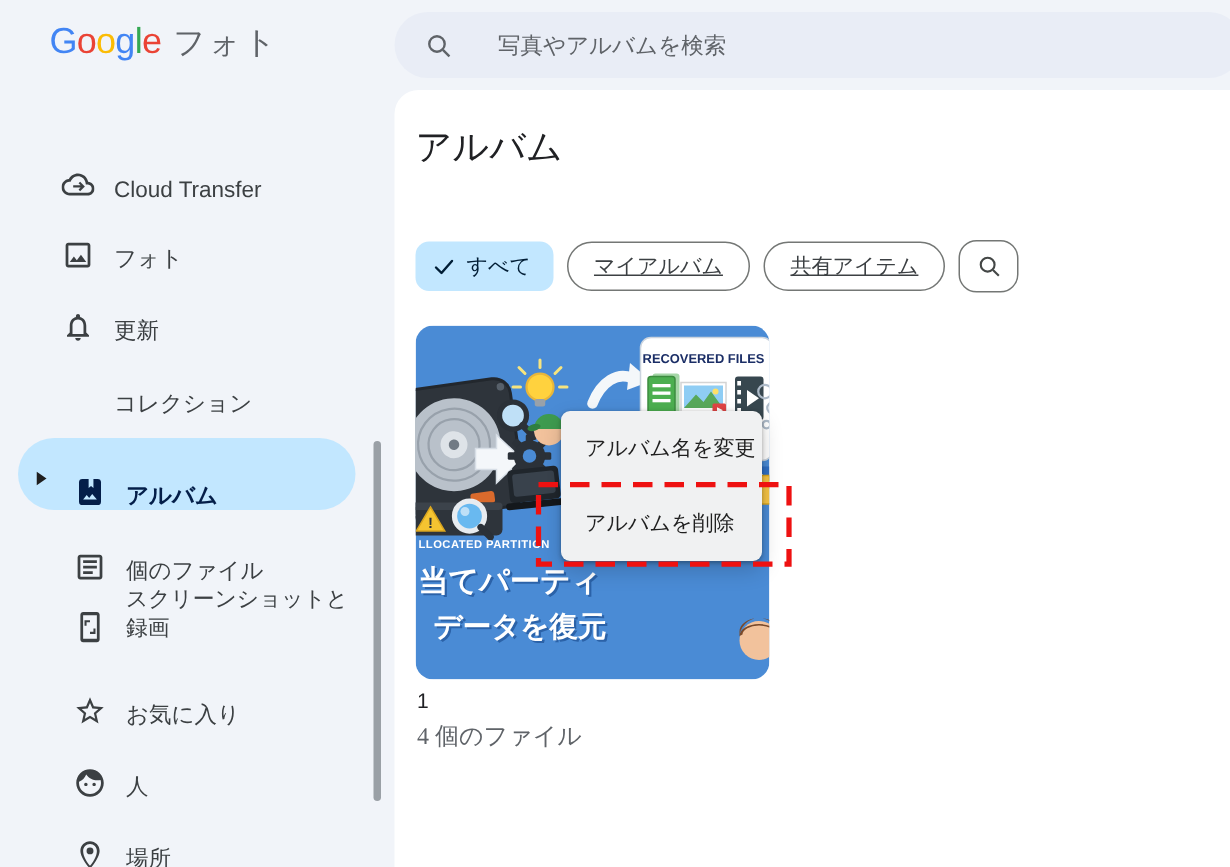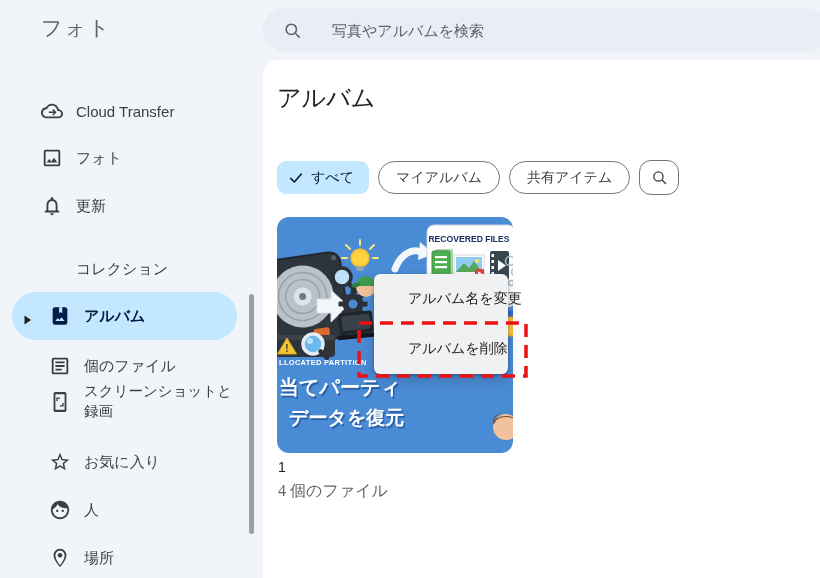--- a/index.html
+++ b/index.html
@@ -7,21 +7,21 @@
   #app{position:relative;width:820px;height:578px;background:#F1F4F9;overflow:hidden;
        -webkit-font-smoothing:antialiased;}
 
   
   .logo{position:absolute;left:33px;top:14px;display:flex;align-items:baseline;cursor:pointer;}
   .logo .g{font-size:24px;font-weight:500;letter-spacing:-.5px;}
   .logo .product{font-size:21px;color:#5F6368;margin-left:8px;letter-spacing:2px;}
   .c-blue{color:#4285F4;} .c-red{color:#EA4335;} .c-yellow{color:#FBBC05;} .c-green{color:#34A853;}
 
   .nav-item{position:absolute;left:12px;width:225px;height:48px;border-radius:24px;
-            display:flex;align-items:center;padding-left:28px;box-sizing:border-box;
+            display:flex;align-items:flex-end;padding-left:28px;box-sizing:border-box;
             color:#3C4043;font-size:15px;cursor:pointer;}
   .nav-item .ic{width:24px;height:24px;flex:0 0 24px;margin-right:12px;display:flex;align-items:center;justify-content:center;}
   .nav-item .ic svg{width:22px;height:22px;fill:#3C4043;}
   .nav-item .lbl{white-space:nowrap;}
   .nav-item.child{padding-left:36px;}
   .nav-item.selected{background:#C2E7FF;color:#041E49;font-weight:bold;}
   .nav-item.selected .ic svg{fill:#041E49;}
   .nav-item.tall{height:56px;}
   .nav-item.tall .lbl{white-space:normal;width:150px;line-height:1.35;font-size:14.5px;}
   .chevron{position:absolute;left:10px;top:19px;}
@@ -39,48 +39,51 @@
   
   .main-card{position:absolute;left:263px;top:60px;width:557px;height:518px;background:#fff;
              border-radius:16px 0 0 0;}
   .page-title{position:absolute;left:14px;top:22px;font-size:24px;color:#202124;}
 
   .chips{position:absolute;left:14px;top:100px;display:flex;align-items:center;gap:9px;}
   .chip{display:flex;align-items:center;height:33px;box-sizing:border-box;font-size:14px;
         cursor:pointer;white-space:nowrap;text-align:center;}
   .chip.sel{background:#C2E7FF;border-radius:9px;padding:0 15px 0 11px;color:#001D35;font-weight:500;}
   .chip.sel svg{width:16px;height:16px;stroke:#001D35;fill:none;stroke-width:2.4;margin-right:7px;}
-  .chip.out{border:1px solid #747775;border-radius:17px;padding:0 17px;color:#3C4043;font-weight:500;background:#fff;}
+  .chip.out{border:1px solid #747775;border-radius:17px;padding:0 17px;color:#3C4043;font-weight:500;background:#fff;text-decoration:underline;}
   .chip.icon-only{border:1px solid #747775;border-radius:12px;width:40px;height:35px;justify-content:center;padding:0;background:#fff;}
   .chip.icon-only svg{width:17px;height:17px;stroke:#444746;fill:none;stroke-width:2;}
 
   
   .album-tile{position:absolute;left:14px;top:157px;width:236px;height:236px;border-radius:12px;
               overflow:hidden;cursor:pointer;}
   .album-name{position:absolute;left:15px;top:399px;font-size:14px;color:#202124;font-weight:500;}
   .album-meta{position:absolute;left:15px;top:421px;font-size:16px;color:#5F6368;font-family:Liberation Serif, serif;}
 
   
   .ctx-menu{position:absolute;left:374px;top:274px;width:134px;background:#F0F1F2;border-radius:6px;
             box-shadow:0 1px 3px rgba(0,0,0,.3),0 6px 14px rgba(0,0,0,.18);z-index:5;}
   .ctx-item{height:50px;display:flex;align-items:center;padding-left:16px;font-size:14px;
-            color:#1F1F1F;font-weight:500;cursor:pointer;white-space:nowrap;margin-left:18px;}
+            color:#1F1F1F;font-weight:500;cursor:pointer;white-space:nowrap;}
   .ctx-item.first{border-radius:6px 6px 0 0;}
   .ctx-item.last{border-radius:0 0 6px 6px;}
   .ctx-item.hovered{background:#E3E4E7;}
 
   
   .annotation{position:absolute;left:356px;top:319px;z-index:6;pointer-events:none;}
 </style>
 </head>
 <body>
 
 <div id="app">
 
   <div class="logo">
+    <span class="g">
+      <span class="c-blue">G</span><span class="c-red">o</span><span class="c-yellow">o</span><span class="c-blue">g</span><span class="c-green">l</span><span class="c-red">e</span>
+    </span>
     <span class="product">フォト</span>
   </div>
 
   <div class="nav-item" style="top:87px">
     <span class="ic">
       <svg viewBox="0 0 24 24">
           <path d="M19.35 10.04C18.67 6.59 15.64 4 12 4 9.11 4 6.6 5.64 5.35 8.04 2.34 8.36 0 10.91 0 14c0 3.31 2.69 6 6 6h13c2.76 0 5-2.24 5-5 0-2.64-2.05-4.78-4.65-4.96zM19 18H6c-2.21 0-4-1.79-4-4 0-2.05 1.53-3.76 3.56-3.97l1.07-.11.5-.95C8.08 7.14 9.94 6 12 6c2.62 0 4.88 1.86 5.39 4.43l.3 1.5 1.53.11c1.56.1 2.78 1.41 2.78 2.96 0 1.65-1.35 3-3 3z"></path>
           <path d="M8.5 12.6h5.4l-1.5-1.5 1.15-1.15 3.45 3.45-3.45 3.45-1.15-1.15 1.5-1.5H8.5z"></path>
         </svg>
     </span>

